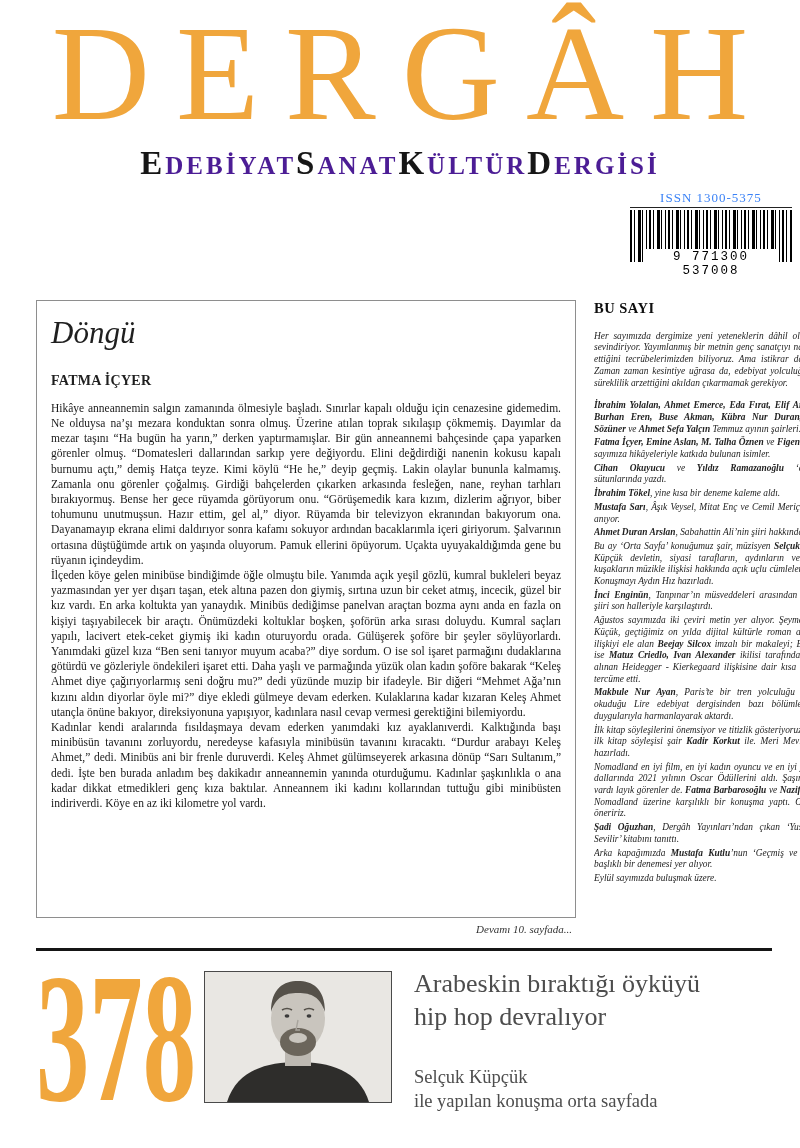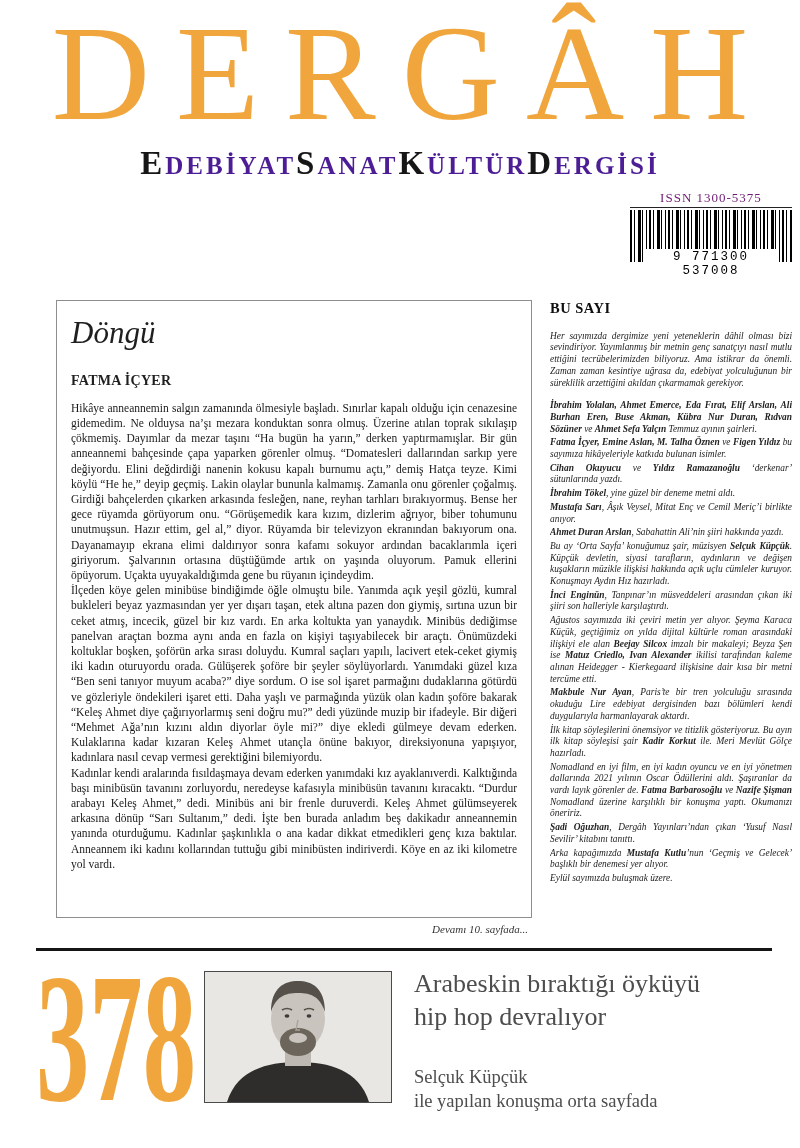--- a/index.html
+++ b/index.html
@@ -11,35 +11,35 @@
   .masthead{padding-top:4px;text-align:center;}
   .mag-title{
     font-size:136px;line-height:1.02;font-weight:normal;margin:0 -26px 0 0;
     letter-spacing:26px;white-space:nowrap;
   }
   .subtitle{margin-top:2px;white-space:nowrap;}
   .sub-init{font-size:33px;font-weight:bold;color:#161616;letter-spacing:3px;}
   .sub-rest{font-size:25px;font-weight:bold;color:#4c1d95;letter-spacing:3px;}
   .issn-area{display:flex;justify-content:flex-end;padding-right:8px;margin-top:8px;}
   .issn-box{width:162px;text-align:center;}
-  .issn-label{font-size:13px;letter-spacing:1px;color:#701a75;border-bottom:1px solid #222;padding-bottom:1px;}
+  .issn-label{font-size:13px;letter-spacing:1px;color:#3b82f6;border-bottom:1px solid #222;padding-bottom:1px;}
   .barcode{
     height:52px;margin-top:2px;
     background:repeating-linear-gradient(90deg,
       #000 0 2px,#fff 2px 4px,#000 4px 5px,#fff 5px 8px,
       #000 8px 11px,#fff 11px 12px,#000 12px 13px,#fff 13px 16px,
       #000 16px 17px,#fff 17px 19px);
   }
   .barcode-digits{
     font-family:"Liberation Mono","DejaVu Sans Mono",monospace;font-size:12.5px;letter-spacing:2px;
     background:#fff;display:block;margin:-13px auto 0;width:84%;padding-top:1px;color:#000;position:relative;
   }
   
   .content{display:flex;gap:18px;padding:0 28px 0 36px;margin-top:22px;}
-  .article-col{width:476px;flex:none;margin-left:20px;}
+  .article-col{width:540px;flex:none;}
   .article-box{border:1px solid #8e8e8e;height:618px;box-sizing:border-box;padding:12px 14px;overflow:hidden;}
   .article-title{font-style:italic;font-size:31px;font-weight:normal;margin:2px 0 22px;color:#1f1f1f;}
   .article-author{font-size:14px;font-weight:bold;margin:0 0 12px;color:#1f1f1f;letter-spacing:.3px;}
   .body-p{font-size:11.5px;line-height:15.2px;text-align:justify;margin:0;color:#1a1a1a;}
   .continuation{text-align:right;font-style:italic;font-size:11px;color:#333;margin-top:5px;padding-right:4px;}
   .toc-col{width:242px;flex:none;height:640px;overflow:hidden;}
   .toc-heading{font-size:14.5px;font-weight:bold;margin:0 0 14px;color:#0f0f0f;letter-spacing:.5px;}
   .toc-intro{font-style:italic;font-size:9.4px;line-height:11.7px;text-align:justify;margin:0 0 11px;color:#222;}
   .toc-item{font-style:italic;font-size:9.4px;line-height:11.7px;text-align:justify;margin:0 0 2px;color:#222;}
   .toc-item b{font-weight:bold;}
@@ -87,21 +87,21 @@
       <div class="continuation">Devamı 10. sayfada...</div>
     </section>
 
     <aside class="toc-col">
       <h3 class="toc-heading">BU SAYI</h3>
       <p class="toc-intro">Her sayımızda dergimize yeni yeteneklerin dâhil olması bizi sevindiriyor. Yayımlanmış bir metnin genç sanatçıyı nasıl mutlu ettiğini tecrübelerimizden biliyoruz. Ama istikrar da önemli. Zaman zaman kesintiye uğrasa da, edebiyat yolculuğunun bir süreklilik arzettiğini akıldan çıkarmamak gerekiyor.</p>
       <div>
           <p class="toc-item"><b>İbrahim Yolalan, Ahmet Emerce, Eda Fırat, Elif Arslan, Ali Burhan Eren, Buse Akman, Kübra Nur Duran, Rıdvan Sözüner</b><span> ve </span><b>Ahmet Sefa Yalçın</b><span> Temmuz ayının şairleri.</span></p>
           <p class="toc-item"><b>Fatma İçyer, Emine Aslan, M. Talha Öznen</b><span> ve </span><b>Figen Yıldız</b><span> bu sayımıza hikâyeleriyle katkıda bulunan isimler.</span></p>
           <p class="toc-item"><b>Cihan Okuyucu</b><span> ve </span><b>Yıldız Ramazanoğlu</b><span> ‘derkenar’ sütunlarında yazdı.</span></p>
-          <p class="toc-item"><b>İbrahim Tökel</b><span>, yine güzel bir deneme metni aldı.</span></p>
+          <p class="toc-item"><b>İbrahim Tökel</b><span>, yine kısa bir deneme kaleme aldı.</span></p>
           <p class="toc-item"><b>Mustafa Sarı</b><span>, Âşık Veysel, Mitat Enç ve Cemil Meriç’i birlikte anıyor.</span></p>
           <p class="toc-item"><b>Ahmet Duran Arslan</b><span>, Sabahattin Ali’nin şiiri hakkında yazdı.</span></p>
           <p class="toc-item"><span>Bu ay ‘Orta Sayfa’ konuğumuz şair, müzisyen </span><b>Selçuk Küpçük</b><span>. Küpçük devletin, siyasi tarafların, aydınların ve değişen kuşakların müzikle ilişkisi hakkında açık uçlu cümleler kuruyor. Konuşmayı Aydın Hız hazırladı.</span></p>
           <p class="toc-item"><b>İnci Enginün</b><span>, Tanpınar’ın müsveddeleri arasından çıkan iki şiiri son halleriyle karşılaştırdı.</span></p>
           <p class="toc-item"><span>Ağustos sayımızda iki çeviri metin yer alıyor. Şeyma Karaca Küçük, geçtiğimiz on yılda dijital kültürle roman arasındaki ilişkiyi ele alan </span><b>Beejay Silcox</b><span> imzalı bir makaleyi; Beyza Şen ise </span><b>Matuz Criedlo, Ivan Alexander</b><span> ikilisi tarafından kaleme alınan Heidegger - Kierkegaard ilişkisine dair kısa bir metni tercüme etti.</span></p>
           <p class="toc-item"><b>Makbule Nur Ayan</b><span>, Paris’te bir tren yolculuğu sırasında okuduğu Lire edebiyat dergisinden bazı bölümleri kendi duygularıyla harmanlayarak aktardı.</span></p>
           <p class="toc-item"><span>İlk kitap söyleşilerini önemsiyor ve titizlik gösteriyoruz. Bu ayın ilk kitap söyleşisi şair </span><b>Kadir Korkut</b><span> ile. Meri Mevlüt Gölçe hazırladı.</span></p>
           <p class="toc-item"><span>Nomadland en iyi film, en iyi kadın oyuncu ve en iyi yönetmen dallarında 2021 yılının Oscar Ödüllerini aldı. Şaşıranlar da vardı layık görenler de. </span><b>Fatma Barbarosoğlu</b><span> ve </span><b>Nazife Şişman</b><span> Nomadland üzerine karşılıklı bir konuşma yaptı. Okumanızı öneririz.</span></p>
           <p class="toc-item"><b>Şadi Oğuzhan</b><span>, Dergâh Yayınları’ndan çıkan ‘Yusuf Nasıl Sevilir’ kitabını tanıttı.</span></p>
           <p class="toc-item"><span>Arka kapağımızda </span><b>Mustafa Kutlu</b><span>’nun ‘Geçmiş ve Gelecek’ başlıklı bir denemesi yer alıyor.</span></p>

